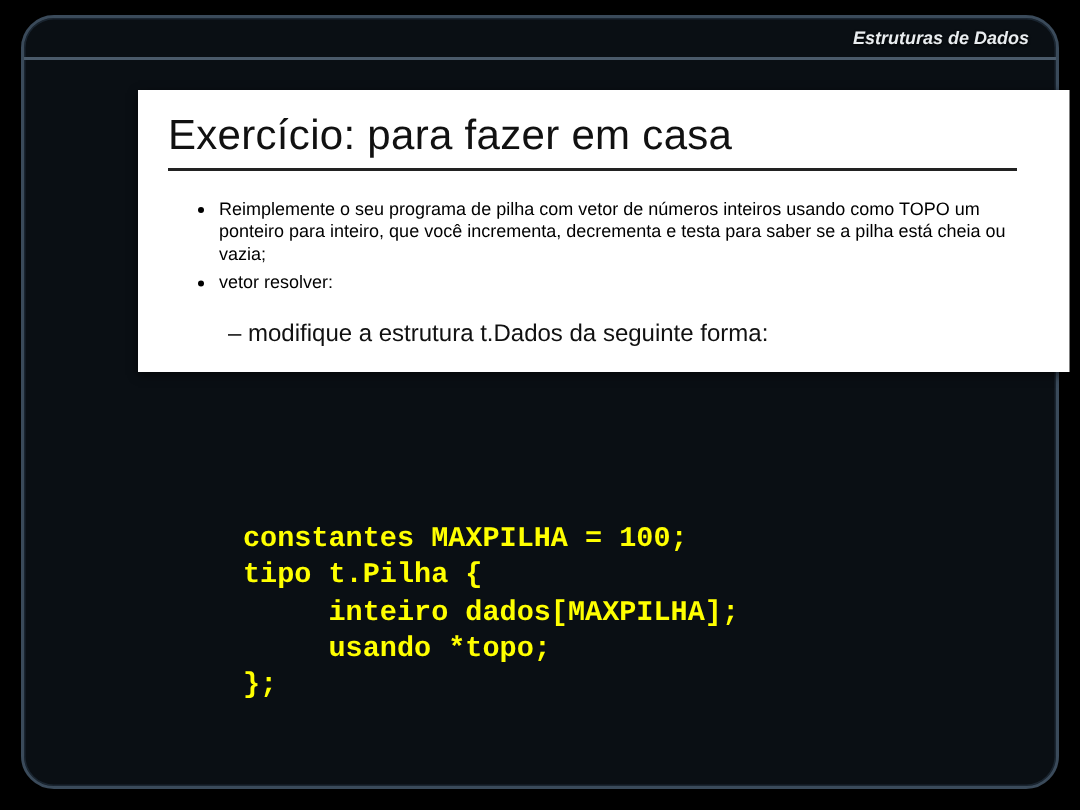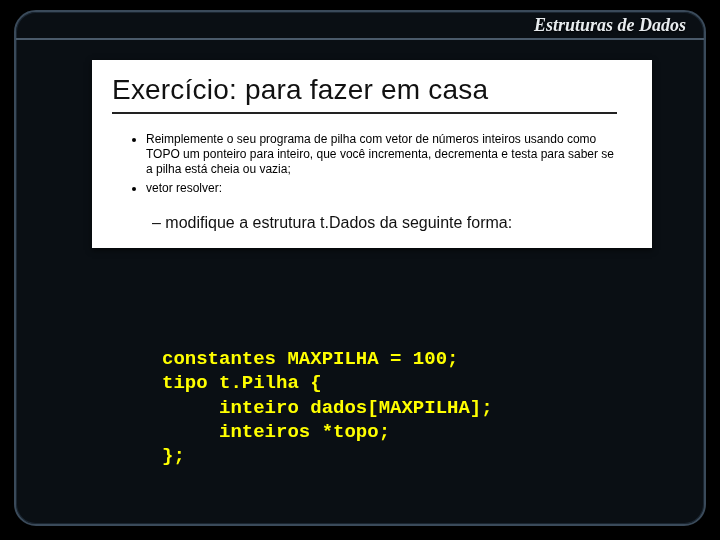--- a/index.html
+++ b/index.html
@@ -40,23 +40,22 @@
     display: flex;
     align-items: center;
     justify-content: flex-end;
     padding-right: 18px;
     box-sizing: border-box;
   }
   .header-title {
     color: #e8ecef;
     font-weight: bold;
     font-style: italic;
-    font-size: 18px;
+    font-size: 12px;
     text-shadow: 0 1px 2px #000;
-    font-family: Liberation Serif, serif;
   }
   .footer-bar {
     position: absolute;
     left: 16px;
     right: 16px;
     bottom: 16px;
     height: 24px;
     border-top: 2px solid #4a5a6a;
     background: linear-gradient(#1a2530, #0a0f14);
     border-bottom-left-radius: 18px;
@@ -69,21 +68,21 @@
   }
   .footer-url {
     color: #8a96a2;
     font-style: italic;
     font-size: 12px;
   }
   .content-panel {
     position: absolute;
     left: 92px;
     top: 60px;
-    width: 560px;
+    width: 621px;
     background: #ffffff;
     padding: 14px 35px 10px 20px;
     box-sizing: border-box;
     box-shadow: 0 2px 6px rgba(0,0,0,0.6);
   }
   .slide-title {
     font-size: 28px;
     font-weight: normal;
     color: #111;
     border-bottom: 2px solid #222;
@@ -147,17 +146,17 @@
     </ul>
     <div class="sub-wrap">
       <div class="sub-line">modifique a estrutura t.Dados da seguinte forma:</div>
     </div>
   </div>
 
   <div class="code-area">
     <div class="code-block">constantes MAXPILHA = 100;
 tipo t.Pilha {
      inteiro dados[MAXPILHA];
-     inteiros *topo;
+     usando *topo;
 };</div>
   </div>
 
 </div>
 
 </body></html>

